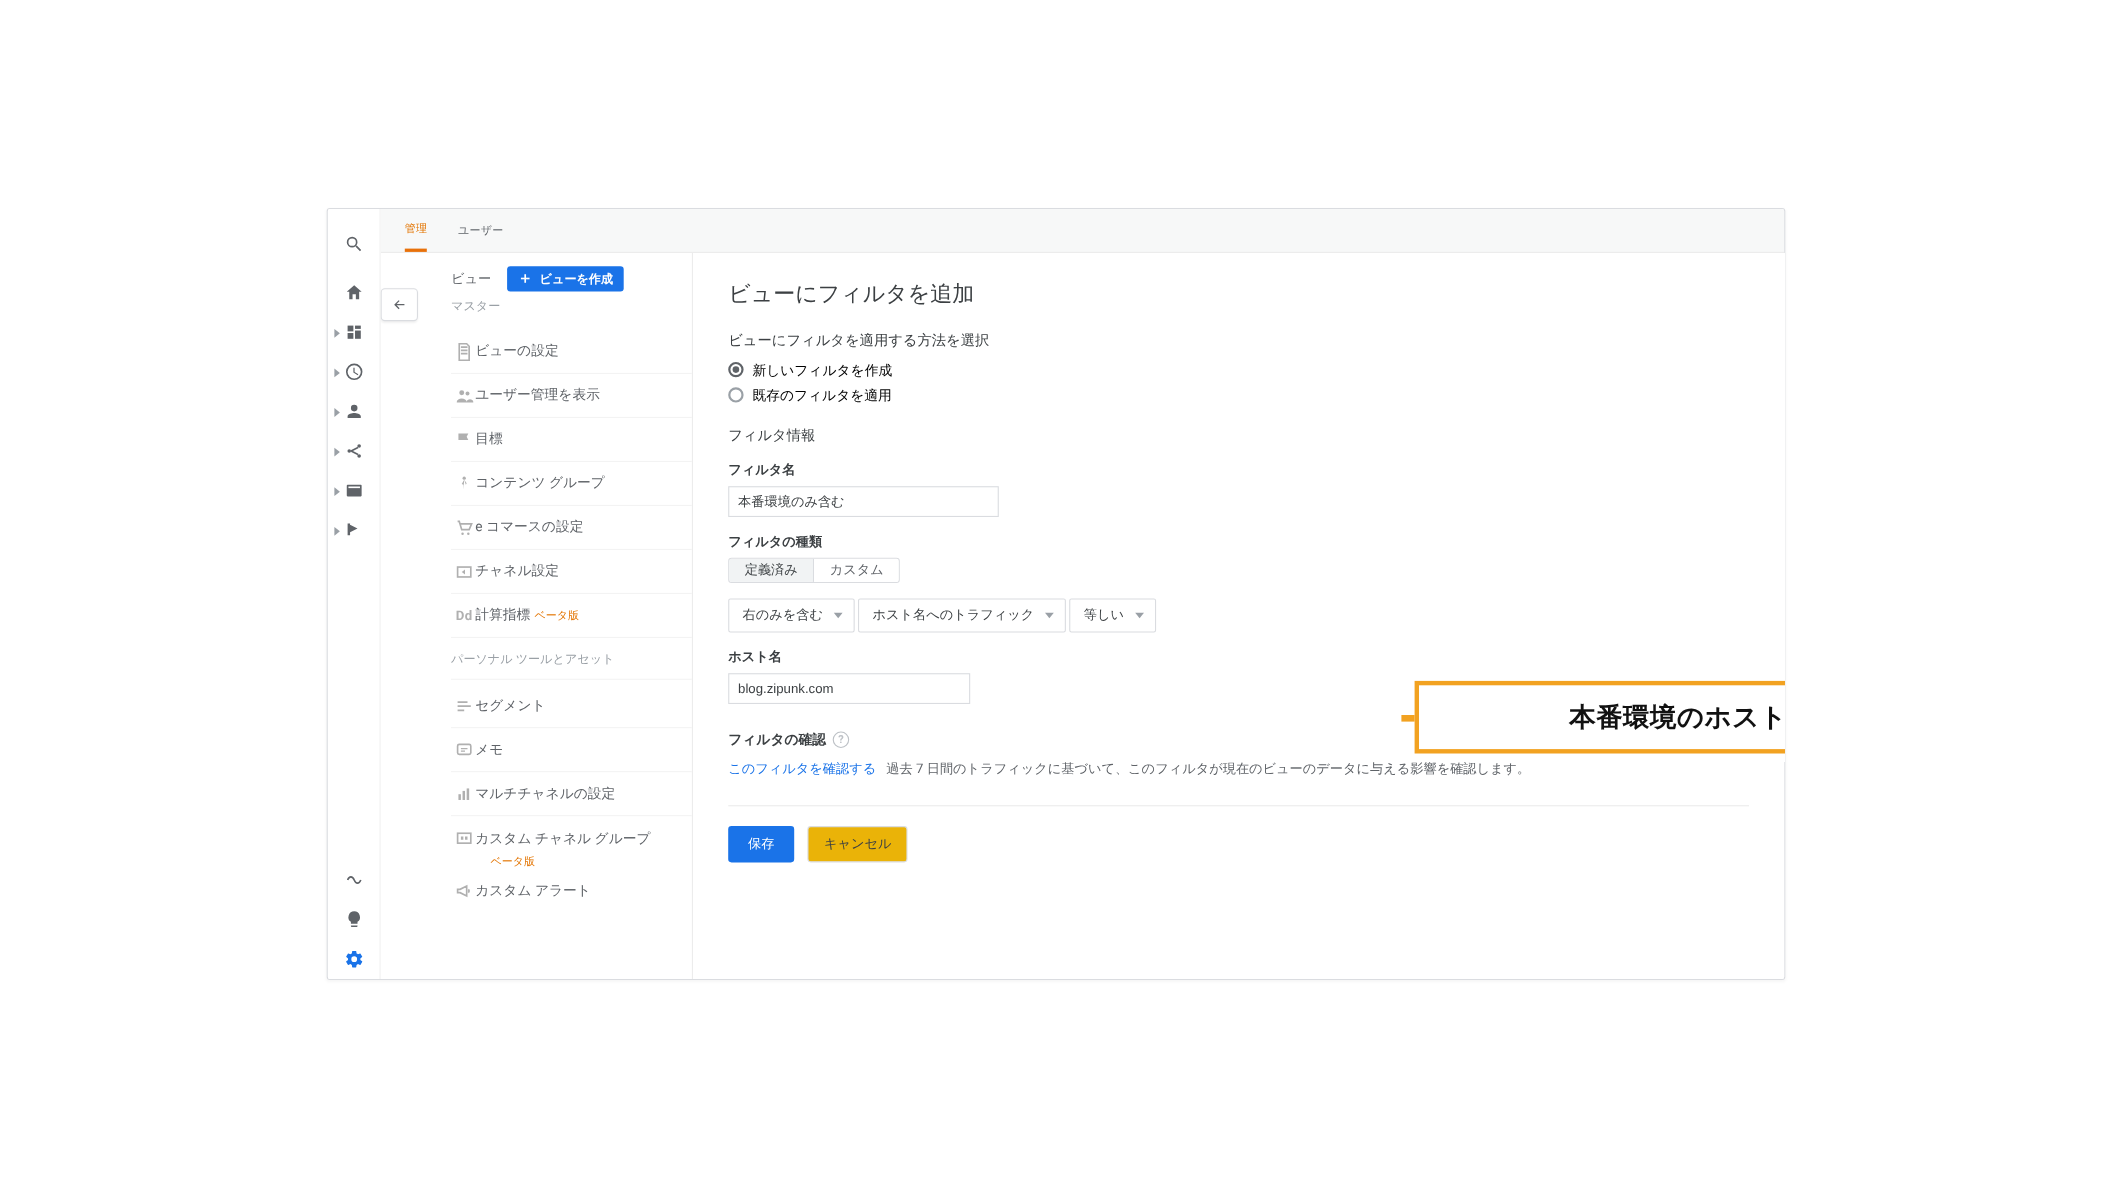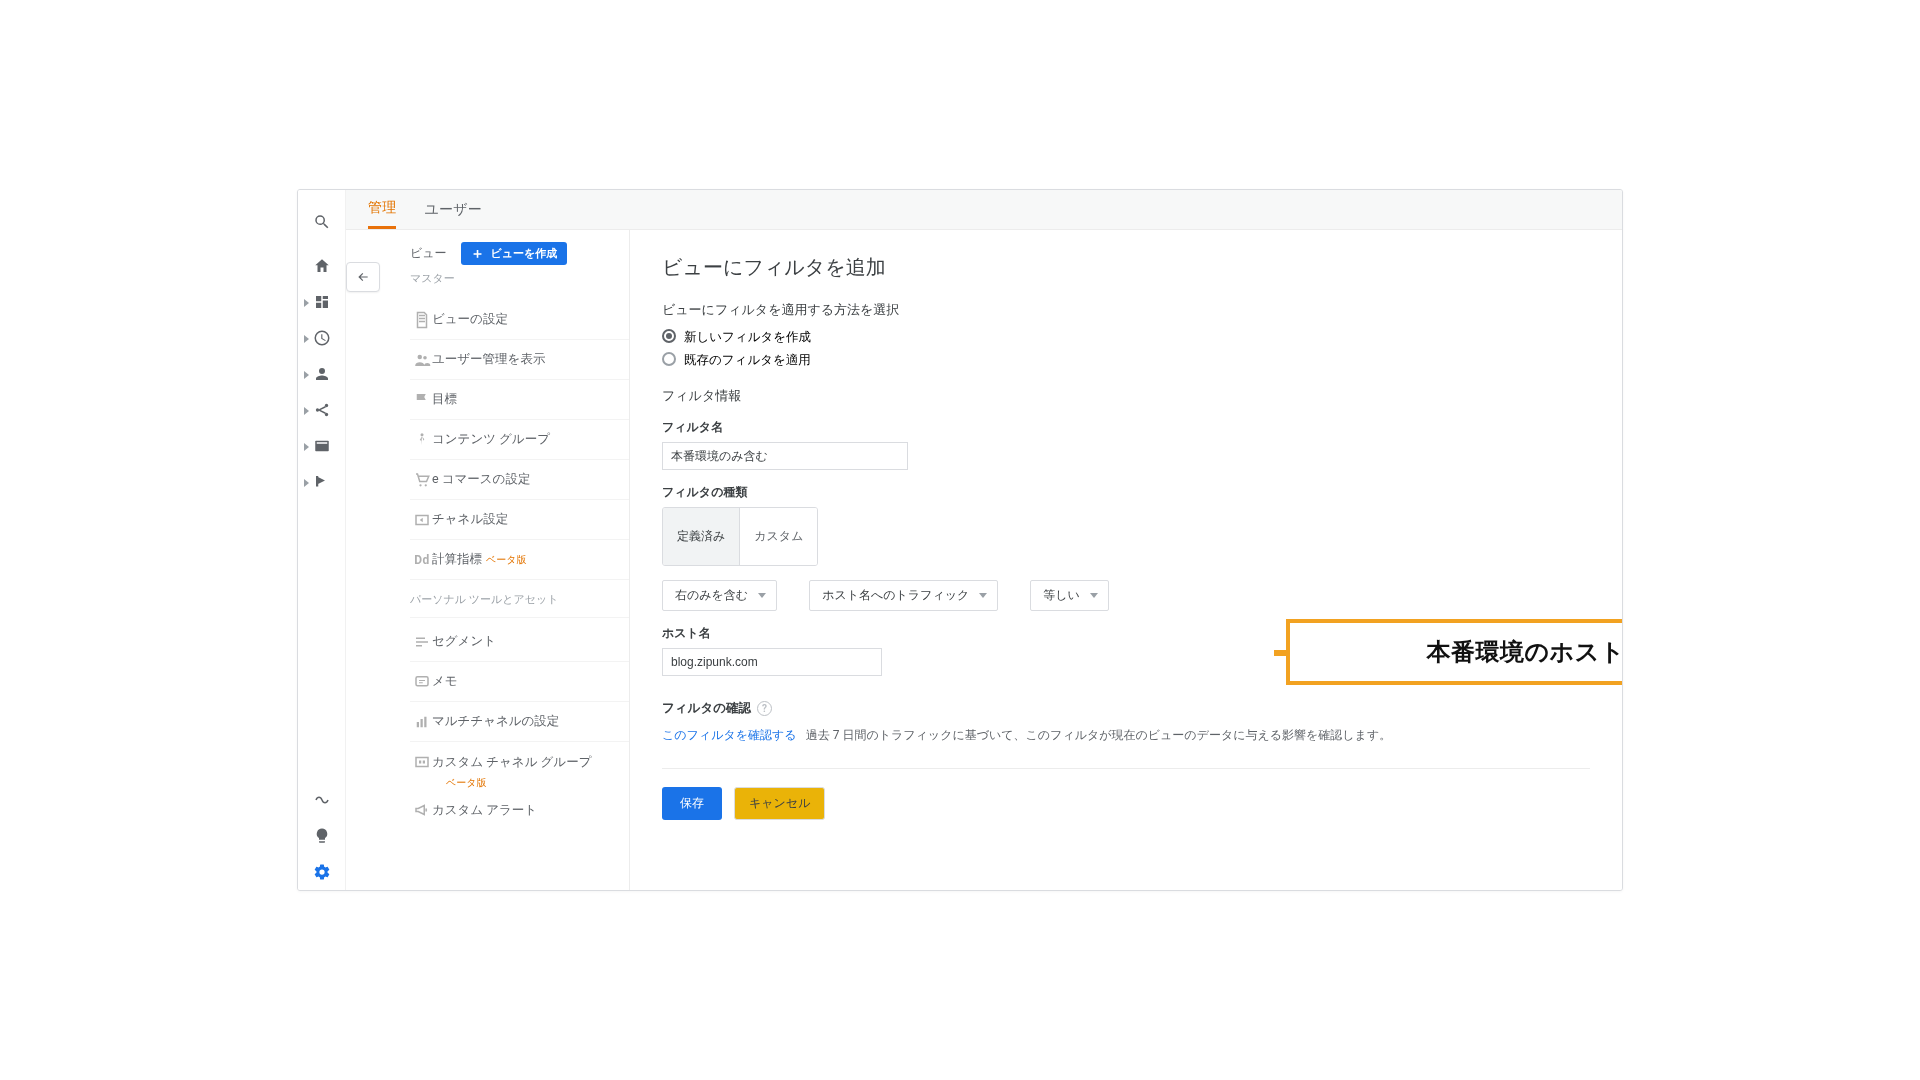--- a/index.html
+++ b/index.html
@@ -11,21 +11,21 @@
 .icon-rail { width: 48px; background: #fff; border-right: 1px solid #f1f1f1; display: flex; flex-direction: column; align-items: center; padding-top: 14px; position: relative; }
 .rail-ic { width: 48px; height: 36px; display: flex; align-items: center; justify-content: center; color: #5f6368; position: relative; }
 .rail-ic svg { width: 18px; height: 18px; fill: currentColor; }
 .rail-ic.with-caret::before { content: ""; position: absolute; left: 6px; top: 15px; width: 0; height: 0; border-top: 4px solid transparent; border-bottom: 4px solid transparent; border-left: 5px solid #9aa0a6; }
 .rail-spacer { flex: 1; }
 .rail-ic.active { color: #1a73e8; }
 
 
 .main-col { flex: 1; display: flex; flex-direction: column; min-width: 0; }
 .tab-row { height: 40px; background: #f7f8f8; border-bottom: 1px solid #ececec; display: flex; align-items: stretch; padding-left: 22px; gap: 28px; }
-.tab { display: flex; align-items: center; color: #5f6368; font-size: 14px; font-weight: 500; letter-spacing: .2px; }
+.tab { display: flex; align-items: center; color: #5f6368; font-size: 10px; font-weight: 500; letter-spacing: .2px; }
 .tab.active { color: #e37400; border-bottom: 3px solid #e8710a; }
 
 
 .body-area { flex: 1; display: flex; position: relative; overflow: hidden; }
 .back-btn { position: absolute; left: 0; top: 32px; width: 34px; height: 30px; background: #fff; border: 1px solid #dadce0; border-radius: 4px; display: flex; align-items: center; justify-content: center; color: #5f6368; box-shadow: 0 1px 2px rgba(0,0,0,.06); z-index: 5; }
 .back-btn svg { width: 16px; height: 14px; fill: currentColor; }
 
 
 .side-nav { width: 248px; margin-left: 18px; padding: 12px 0 0 28px; border-right: 1px solid #ececec; background: #fff; position: relative; overflow-y: auto; }
 .side-nav::-webkit-scrollbar { width:6px; background:#f1f1f1;}
@@ -51,24 +51,24 @@
 .content { flex: 1; padding: 24px 32px; background: #fff; overflow: auto; position: relative; }
 .page-title { font-size: 20px; color: #3c4043; margin-bottom: 20px; }
 .sect-label { font-size: 13px; color: #3c4043; margin-bottom: 10px; font-weight:400;}
 .fld-label { font-size: 12px; color: #3c4043; margin: 14px 0 6px; font-weight: 700; }
 .radio-row { display: flex; align-items: flex-start; gap: 8px; font-size: 12.5px; color: #000000; margin-bottom: 6px; }
 .radio { width: 14px; height: 14px; border: 2px solid #9aa0a6; border-radius: 50%; display: inline-flex; align-items: center; justify-content: center; }
 .radio.checked { border-color: #5f6368; }
 .radio.checked::after { content:""; width:6px; height:6px; background:#5f6368; border-radius:50%; }
 .text-input { width: 246px; height: 28px; border: 1px solid #dadce0; padding: 0 8px; font-size: 12px; color: #3c4043; background:#fff;}
 .tab-btns { display:inline-flex; border:1px solid #dadce0; border-radius:3px; overflow:hidden; }
-.tab-btn { padding: 20px 14px; font-size: 12px; color: #5f6368; background:#fff; }
+.tab-btn { padding: 2px 14px; font-size: 12px; color: #5f6368; background:#fff; }
 .tab-btn.sel { background: #f1f3f4; color:#3c4043; font-weight:500;}
 .tab-btn + .tab-btn { border-left:1px solid #dadce0;}
-.dd-row { display:flex; gap:32px; align-items:center; margin-top:14px; flex-wrap:wrap;}
+.dd-row { display:flex; gap:3px; align-items:center; margin-top:14px; flex-wrap:wrap;}
 .dd { display:inline-flex; align-items:center; gap:10px; border:1px solid #dadce0; background:#fff; padding:6px 10px 6px 12px; font-size:12px; color:#3c4043; border-radius:2px;}
 .dd .caret { width:0; height:0; border-left:4px solid transparent; border-right:4px solid transparent; border-top:5px solid #9aa0a6;}
 .callout { position:absolute; left:656px; top:389px; width:696px; height:66px; border:4px solid #f2a221; background:#fff; display:flex; align-items:center; justify-content:center; font-size:24px; font-weight:700; color:#111; letter-spacing:.5px;}
 .callout-line { position:absolute; left:644px; top:420px; width:42px; height:6px; background:#f2a221;}
 .verify-title { font-size:12.5px; font-weight:700; color:#3c4043; display:flex; align-items:center; gap:6px;}
 .q-circ { width:15px; height:15px; border:1.5px solid #bdc1c6; border-radius:50%; display:inline-flex; align-items:center; justify-content:center; font-size:10px; color:#bdc1c6;}
 .verify-link { color:#1a73e8; font-size:12px; margin-right:6px;}
 .verify-txt { font-size:12px; color:#5f6368;}
 .hr { border:none; border-top:1px solid #ececec; margin:24px 0 18px;}
 .btn-row { display:flex; gap:12px;}

